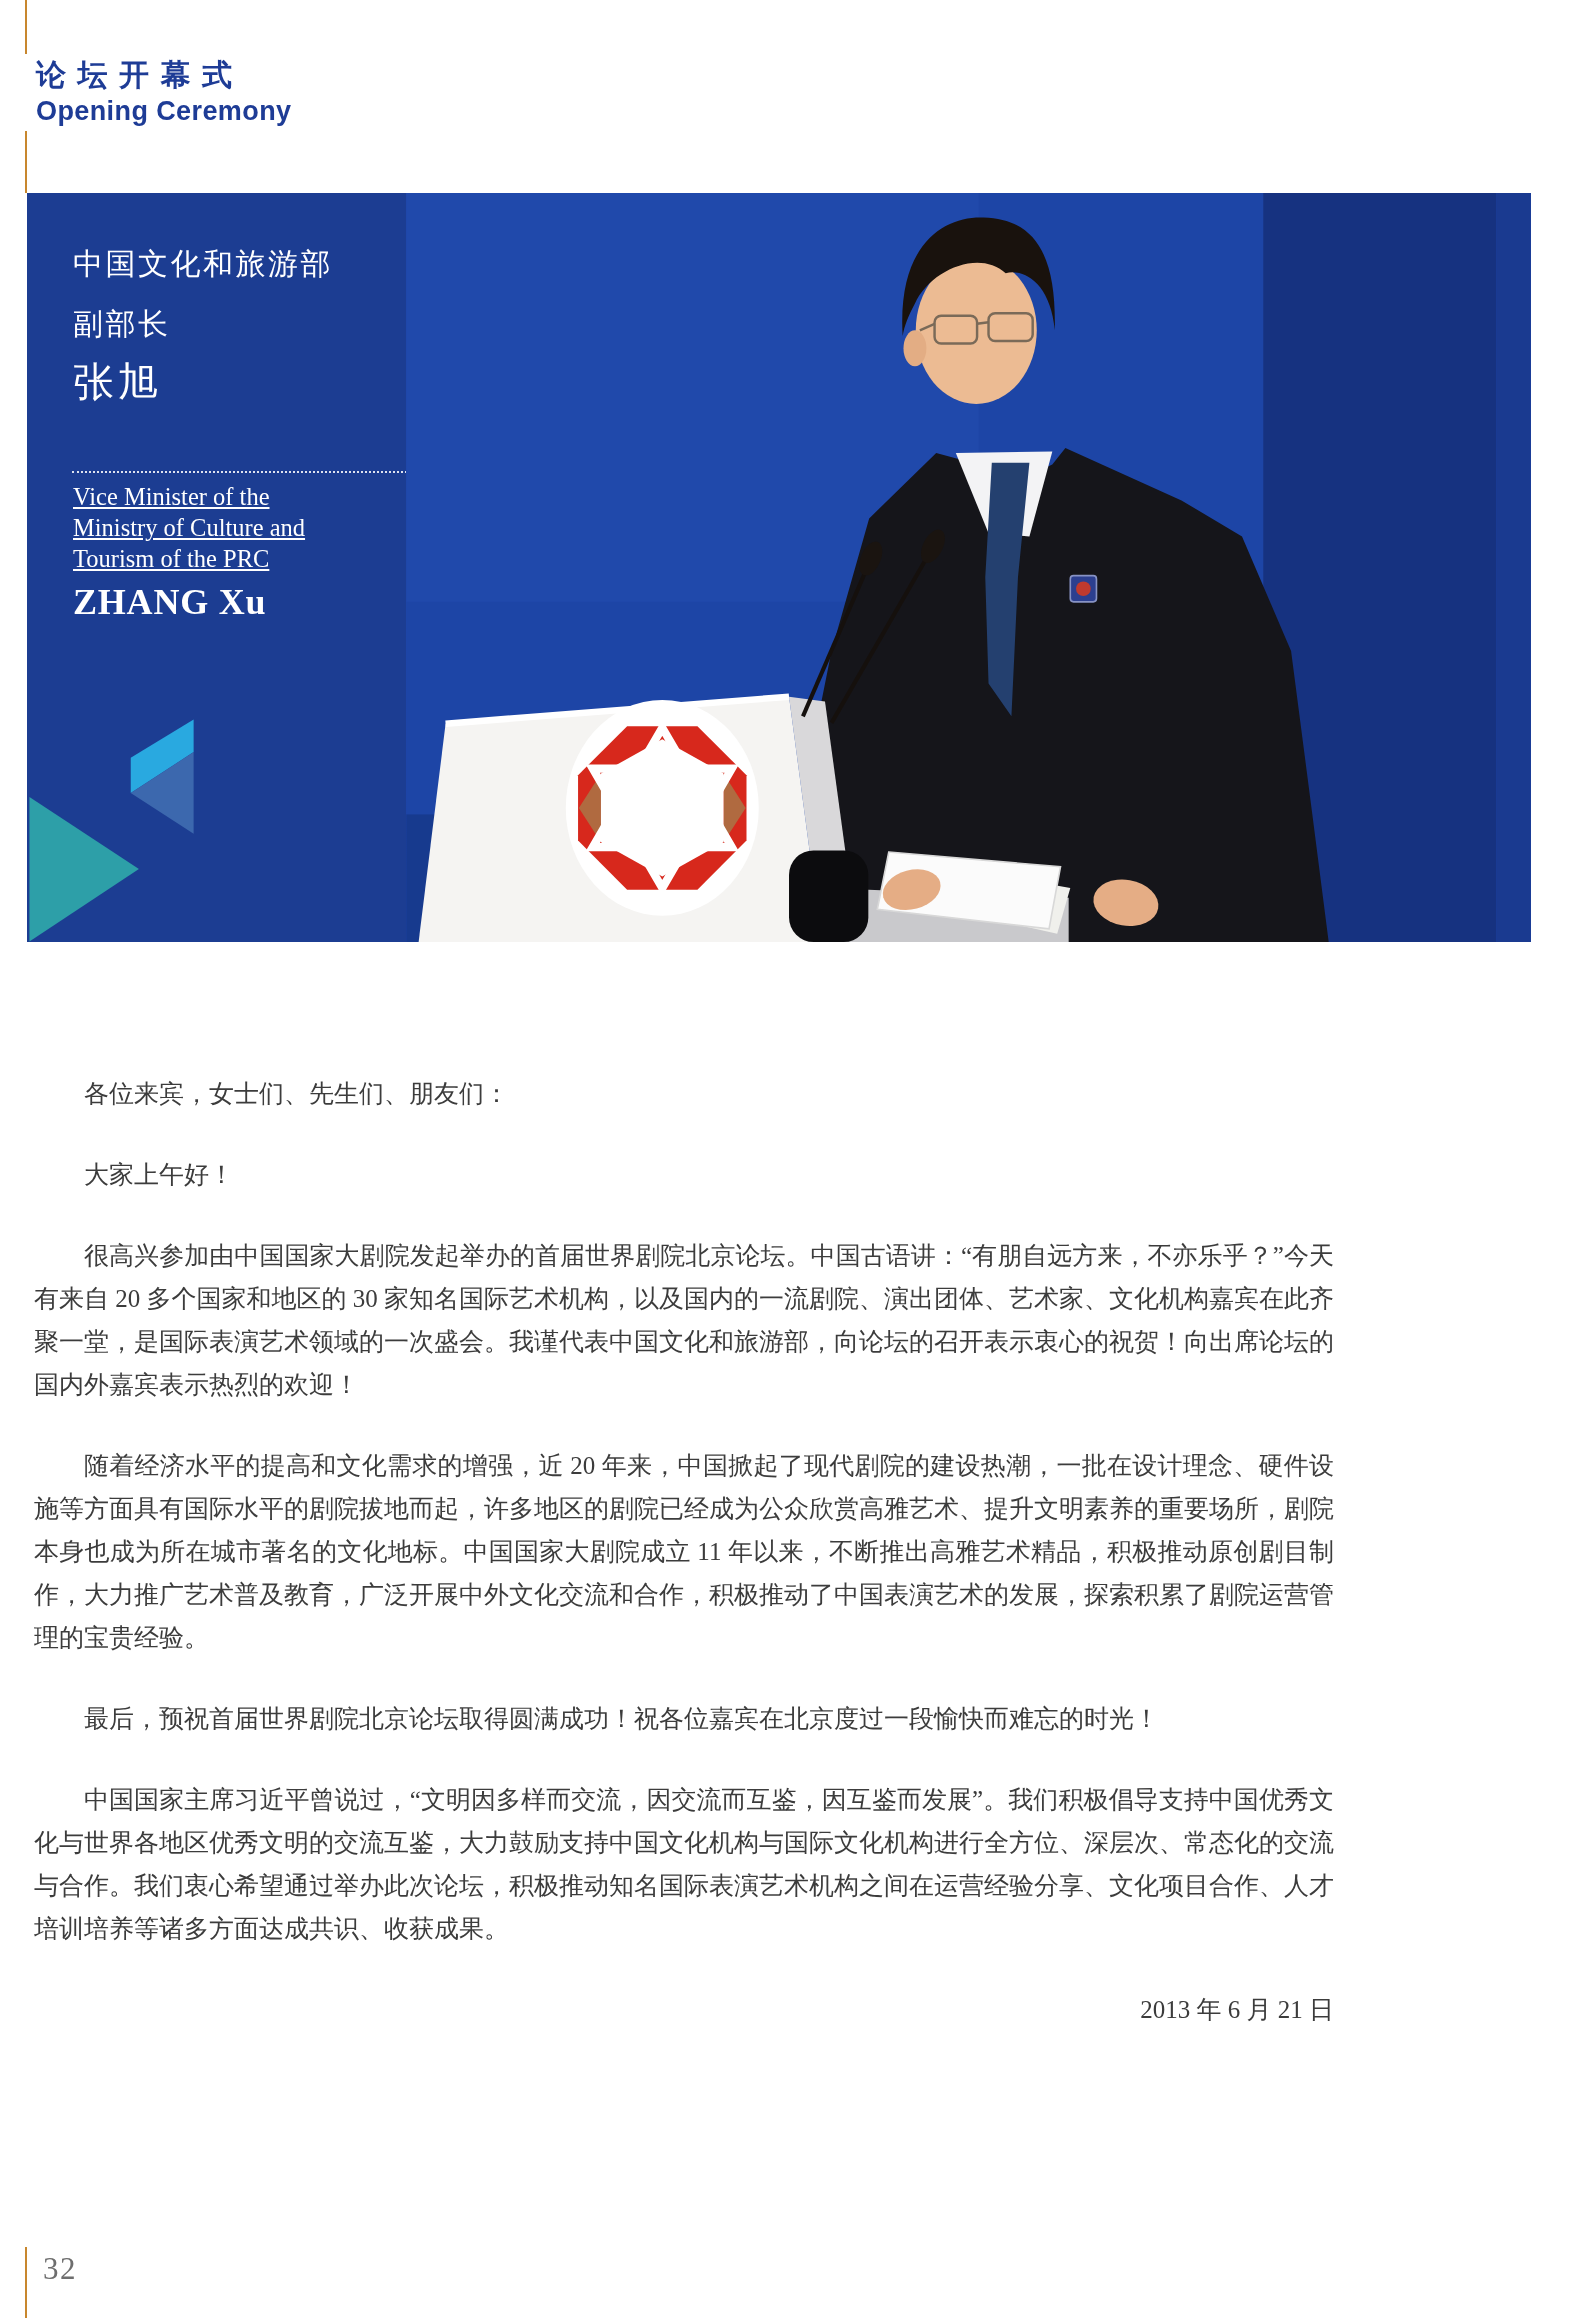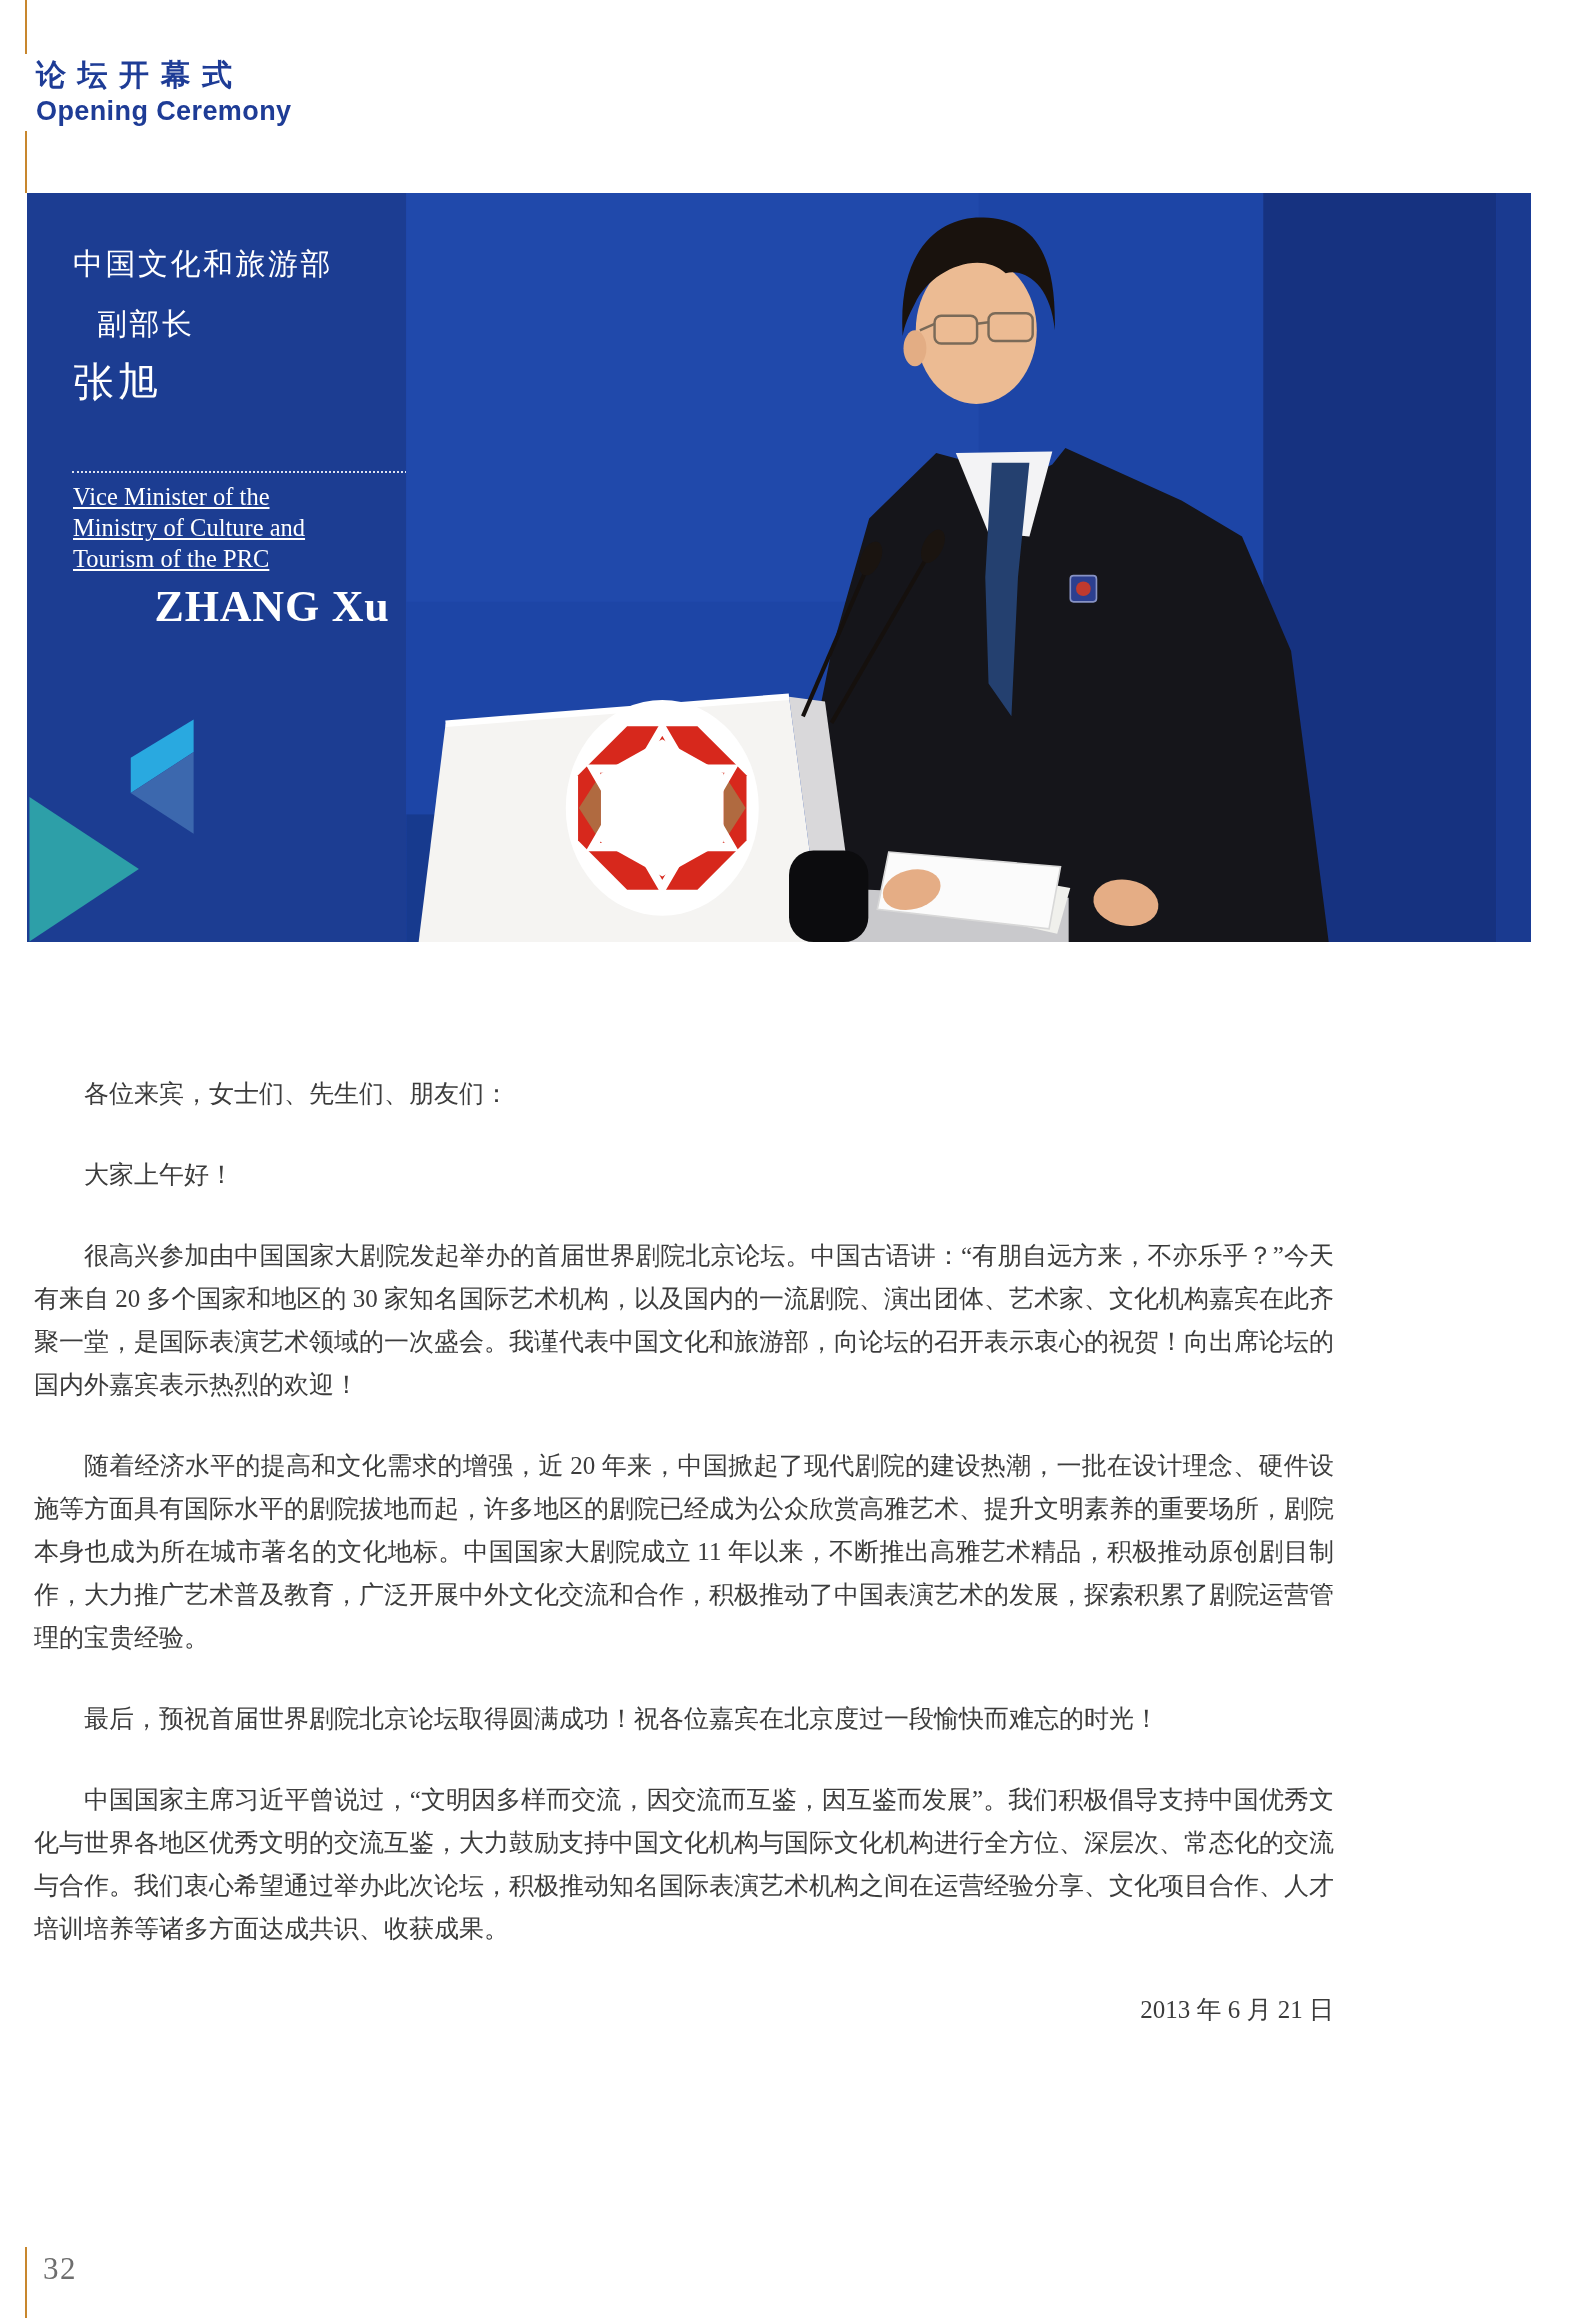--- a/index.html
+++ b/index.html
@@ -21,26 +21,26 @@
        font-family:"Liberation Sans","DejaVu Sans",sans-serif;}
   .hdr .zh{font-size:30px;font-weight:700;letter-spacing:11.5px;line-height:36px;}
   .hdr .en{font-size:27px;font-weight:bold;letter-spacing:0.4px;line-height:36px;}
 
   
   .photo-block{position:absolute;left:27px;top:193px;width:1504px;height:749px;}
   .sidebar{position:absolute;left:0;top:0;width:379px;height:749px;
            background:var(--c-sidebar_blue,#1c3d92);color:#fff;}
   .sidebar .txt{position:absolute;left:46px;right:16.4px;}
   .sb-zh1{top:51px;font-size:30px;letter-spacing:2.5px;}
-  .sb-zh2{top:111px;font-size:30px;letter-spacing:2.5px;margin-left:24px;}
+  .sb-zh2{top:111px;font-size:30px;letter-spacing:2.5px;}
   .sb-zh3{top:162px;font-size:41px;letter-spacing:3.3px;}
   .sb-dots{position:absolute;left:45px;top:278px;width:335px;height:0;
            border-top:2.5px dotted rgba(255,255,255,.85);}
   .sb-en{top:288px;font-size:24.5px;line-height:31px;text-decoration:underline;}
-  .sb-name{top:388px;font-size:44px;font-weight:bold;letter-spacing:0.8px;text-align:right;}
+  .sb-name{top:388px;font-size:36px;font-weight:bold;letter-spacing:0.8px;}
   .sidebar svg.deco{position:absolute;left:0;top:0;}
 
   .photo{position:absolute;left:379px;top:0;width:1125px;height:749px;
          background:linear-gradient(135deg,#2049ad 0%,var(--c-photo_blue,#1d45a6) 45%,#1a3f9e 100%);}
   .photo svg{position:absolute;left:0;top:0;}
 
   
   .article-heading{position:absolute;left:34px;top:988px;
     font-family:"Liberation Sans","DejaVu Sans",sans-serif;
     font-size:47px;font-weight:bold;letter-spacing:4.9px;

